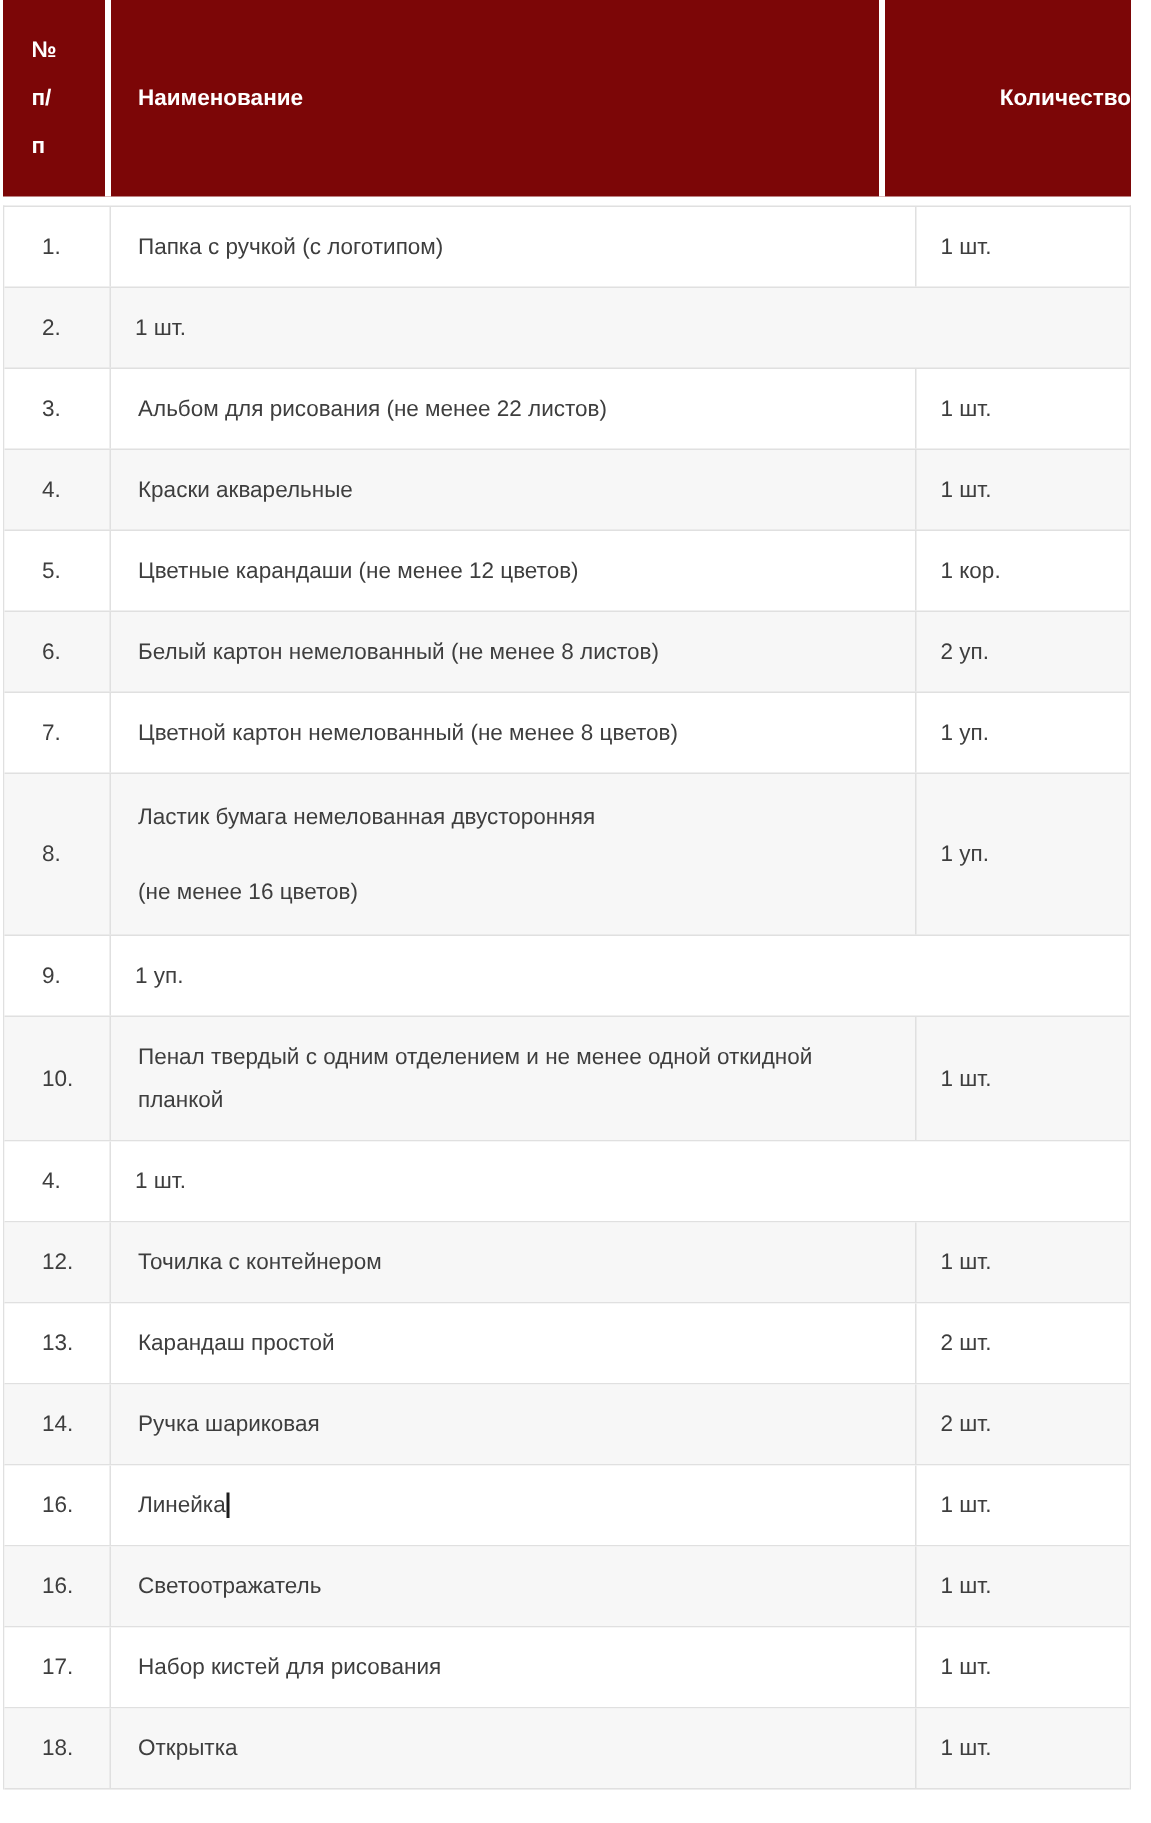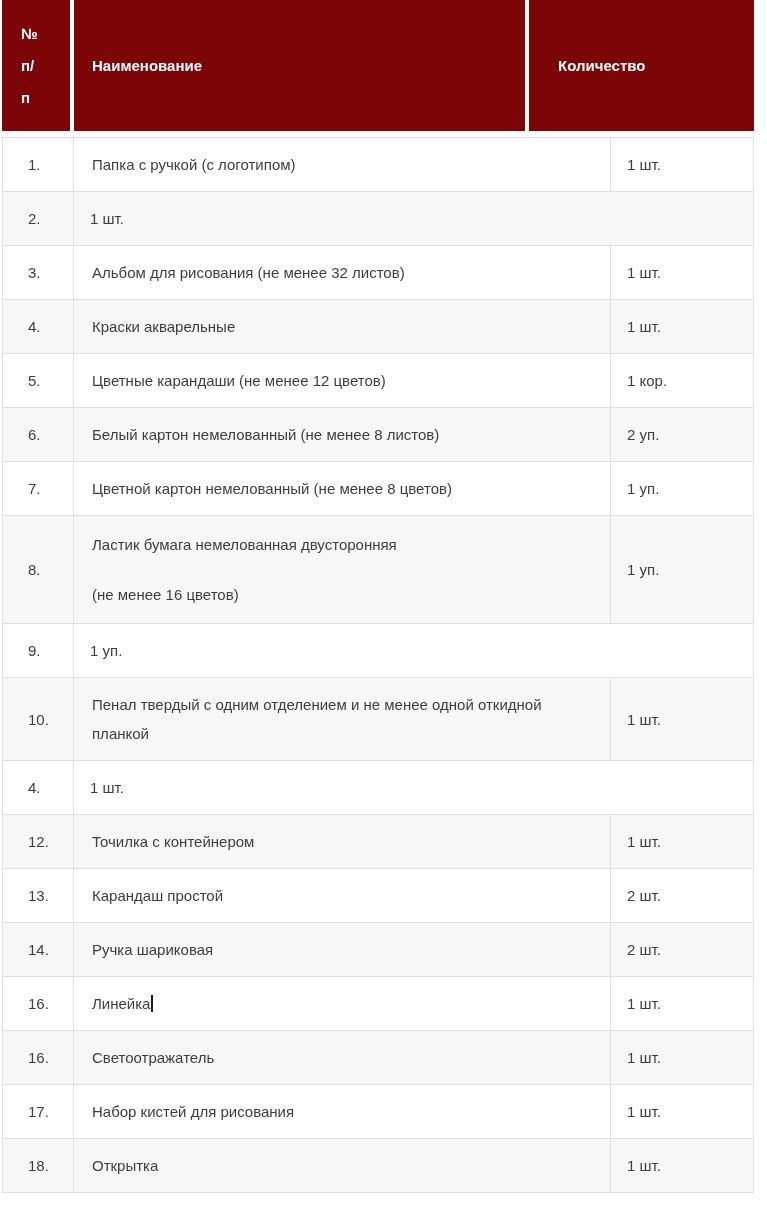--- a/index.html
+++ b/index.html
@@ -36,27 +36,28 @@
   .thead .col-num {
     width: 72px;
     border-right: 4px solid #ffffff;
     padding-left: 19px;
   }
   .thead .col-num span {
     display: block;
     line-height: 32px;
   }
   .thead .col-name {
-    width: 455px;
+    width: 516px;
     border-right: 4px solid #ffffff;
     padding-left: 18px;
   }
   .thead .col-qty {
     flex: 1;
     padding-left: 29px;
+    align-items: flex-end;
   }
   
   .tbody {
     margin-top: 6px;
     border-top: 1px solid var(--border, #e0e0e0);
     border-left: 1px solid var(--border, #e0e0e0);
     border-right: 1px solid var(--border, #e0e0e0);
   }
   .tr {
     display: flex;
@@ -143,21 +144,21 @@
   </div>
 
   <div class="tr">
     <div class="td col-num">2.</div>
     <div class="td col-qty">1 шт.</div>
   </div>
 
   <div class="tr">
     <div class="td col-num">3.</div>
     <div class="td col-name">
-            <p><span>Альбом для рисования (не менее 32 листов)</span></p>
+            <p><span>Альбом для рисования (не менее 22 листов)</span></p>
           </div>
     <div class="td col-qty">1 шт.</div>
   </div>
 
   <div class="tr">
     <div class="td col-num">4.</div>
     <div class="td col-name">
             <p><span>Краски акварельные</span></p>
           </div>
     <div class="td col-qty">1 шт.</div>

